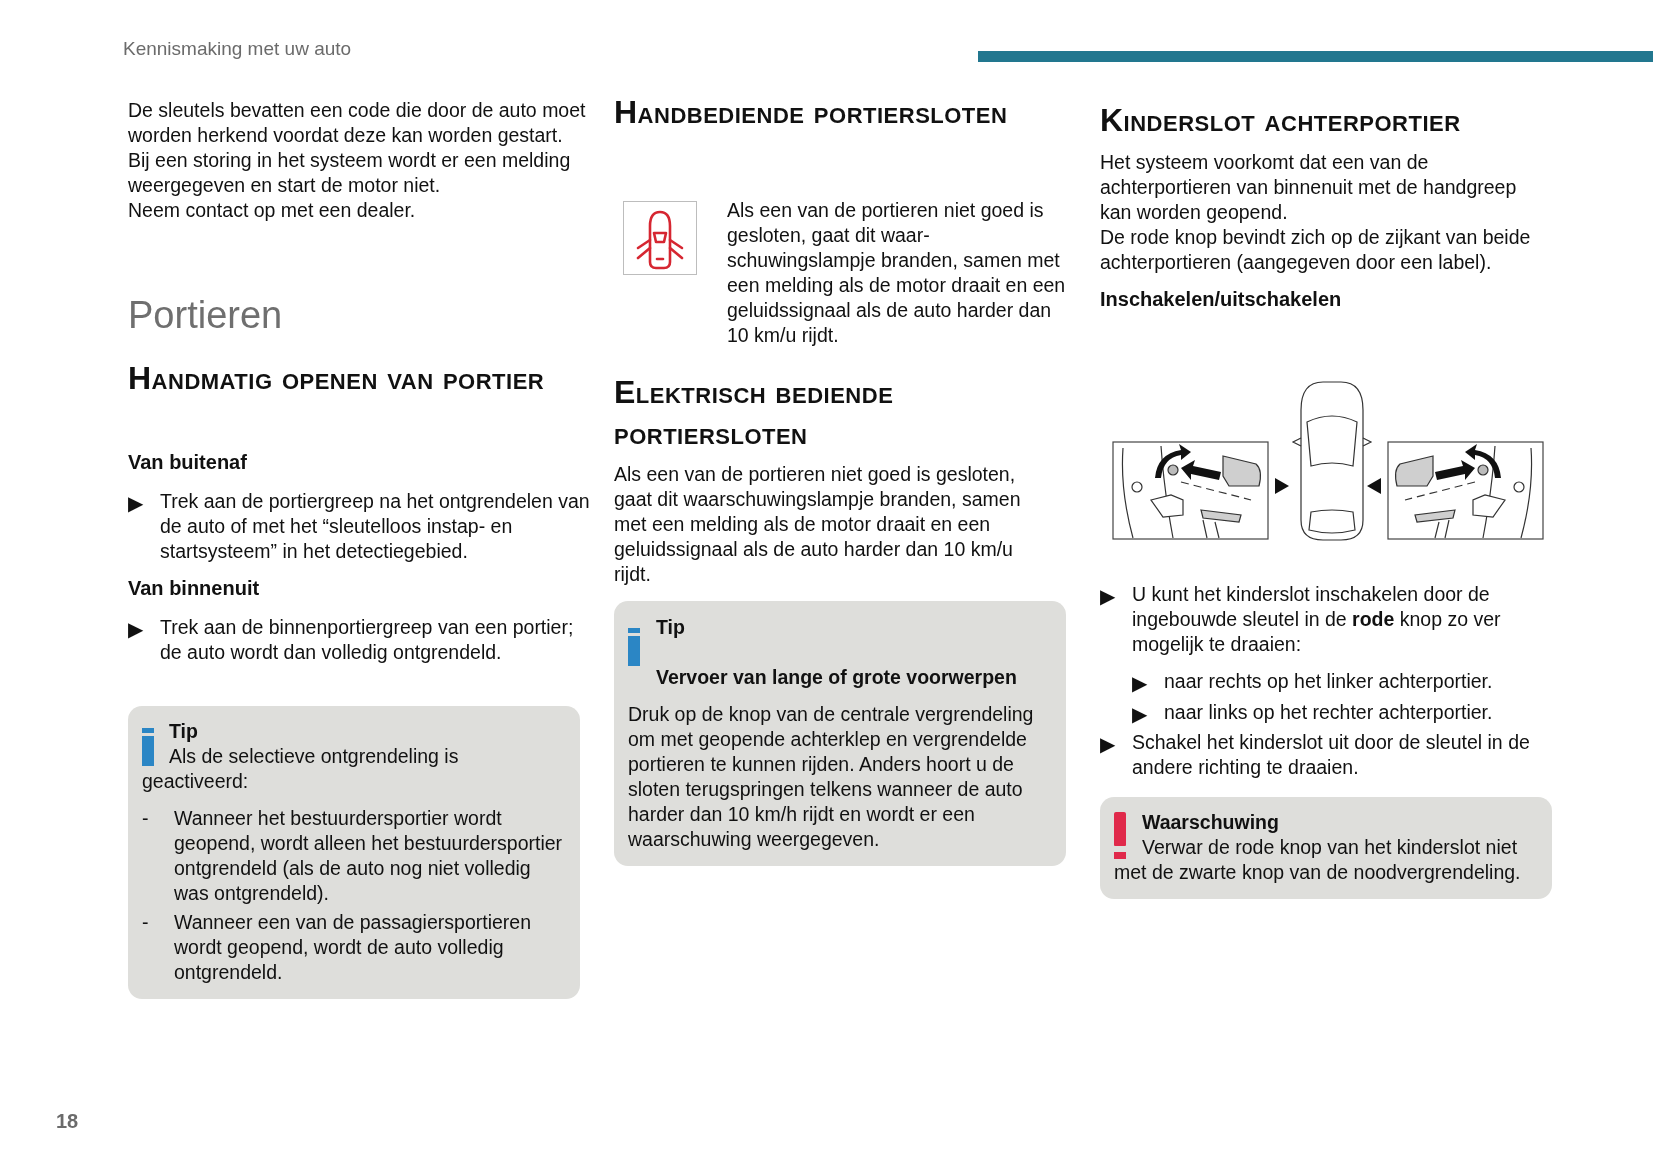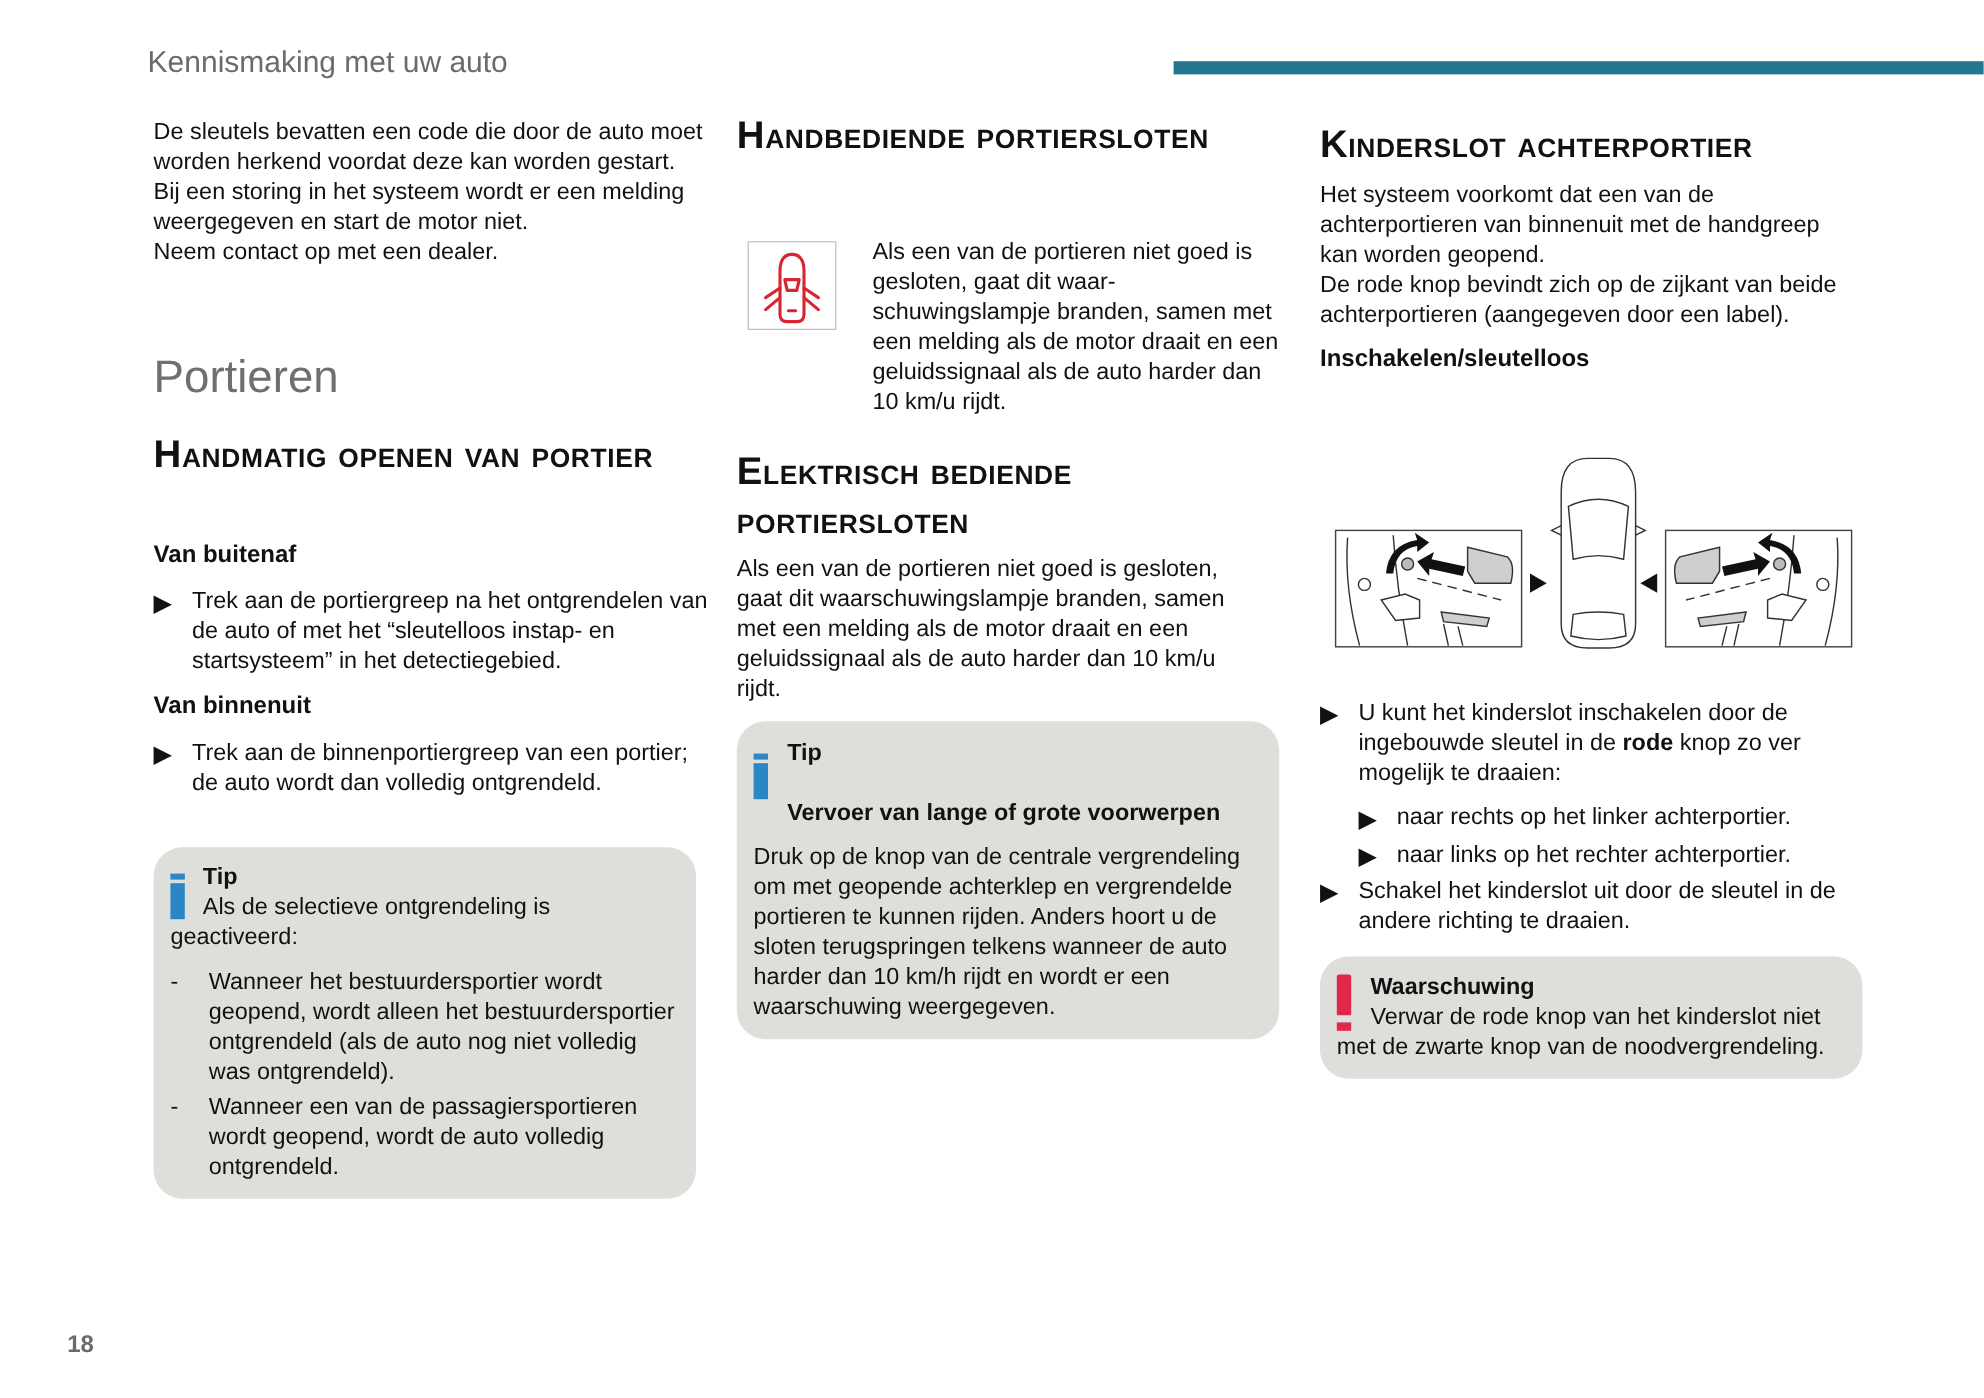--- a/index.html
+++ b/index.html
@@ -1,37 +1,37 @@
 <!DOCTYPE html>
 <html><head>
 <meta charset="utf-8">
 <style>
   html, body { margin:0; padding:0; background:#ffffff; }
   body { width:1653px; height:1165px; position:relative; overflow:hidden;
          font-family:"Liberation Sans", sans-serif; color:#111; }
-  .header-title { position:absolute; left:123px; top:38px; font-size:25px; color:#6b6b6b; }
+  .header-title { position:absolute; left:123px; top:38px; font-size:19px; color:#6b6b6b; }
   .header-bar { position:absolute; left:978px; top:51px; width:675px; height:11px; background:#22778f; }
   .page-number { position:absolute; left:56px; top:1110px; font-size:20px; font-weight:bold; color:#6b6b6b; }
 
   .col { position:absolute; top:0; }
   .col1 { left:128px; width:460px; }
   .col2 { left:614px; width:450px; }
   .col3 { left:1100px; width:455px; }
 
   .p { font-size:19.5px; line-height:25px; margin:0; }
   .h-sub { font-size:20px; font-weight:bold; margin:0; line-height:25px; }
   .h-section { font-size:32px; font-weight:bold; letter-spacing:0.5px; line-height:41px; margin:0; font-variant:small-caps; text-transform:lowercase; }
   .h-section::first-letter { text-transform:uppercase; }
   .h-chapter { font-size:38px; color:#6f6f6f; margin:0; font-weight:normal; }
 
   .bullet { position:relative; padding-left:32px; font-size:19.5px; line-height:25px; }
   .bullet .tri { position:absolute; left:0; top:2px; font-size:20px; }
   .bullet.sub { margin-left:32px; }
 
-  .box { background:#dededb; border-radius:24px; padding:14px 14px 14px 14px; font-size:19.5px; line-height:25px; }
+  .box { background:#dededb; border-radius:14px; padding:14px 14px 14px 14px; font-size:19.5px; line-height:25px; }
   .info-icon { display:inline-block; width:12px; position:relative; vertical-align:top; }
   .info-icon .dot { position:absolute; left:0; top:0; width:12px; height:5px; background:#2b86c5; }
   .info-icon .stem { position:absolute; left:0; top:8px; width:12px; height:30px; background:#2b86c5; }
   .warn-icon .dot { position:absolute; left:0; top:40px; width:12px; height:7px; background:#e0294a; }
   .warn-icon .stem { position:absolute; left:0; top:0; width:12px; height:34px; background:#e0294a; border-radius:2px 2px 1px 1px; }
   .dash-item { position:relative; padding-left:32px; }
   .dash-item .dash { position:absolute; left:0; top:0; }
 </style>
 </head>
 <body>
@@ -108,21 +108,21 @@
     </div>
     <div style="margin-top:12px;">Druk op de knop van de centrale vergrendeling om met geopende achterklep en vergrendelde portieren te kunnen rijden. Anders hoort u de sloten terugspringen telkens wanneer de auto harder dan 10 km/h rijdt en wordt er een waarschuwing weergegeven.</div>
   </div>
 </div>
 
 <div class="col col3">
   <h2 class="h-section" style="position:absolute; top:100px; width:460px; white-space:nowrap;">Kinderslot achterportier</h2>
   <div style="position:absolute; top:150px; width:440px;">
     <p class="p">Het systeem voorkomt dat een van de achterportieren van binnenuit met de handgreep kan worden geopend.</p>
     <p class="p">De rode knop bevindt zich op de zijkant van beide achterportieren (aangegeven door een label).</p>
-    <p class="h-sub" style="margin-top:12px;">Inschakelen/sleutelloos</p>
+    <p class="h-sub" style="margin-top:12px;">Inschakelen/uitschakelen</p>
   </div>
 
   <svg style="position:absolute; top:380px; left:11px;" width="434" height="165" viewBox="0 0 434 165">
     <g fill="none" stroke="#333" stroke-width="1.2">
 
       <rect x="2" y="62" width="155" height="97" stroke="#444"></rect>
       <path d="M12 68 Q9 110 22 158"></path>
       <path d="M50 66 Q53 110 62 158"></path>
       <path d="M92 140 L96 158 M104 142 L108 158"></path>
       <circle cx="26" cy="107" r="5"></circle>

